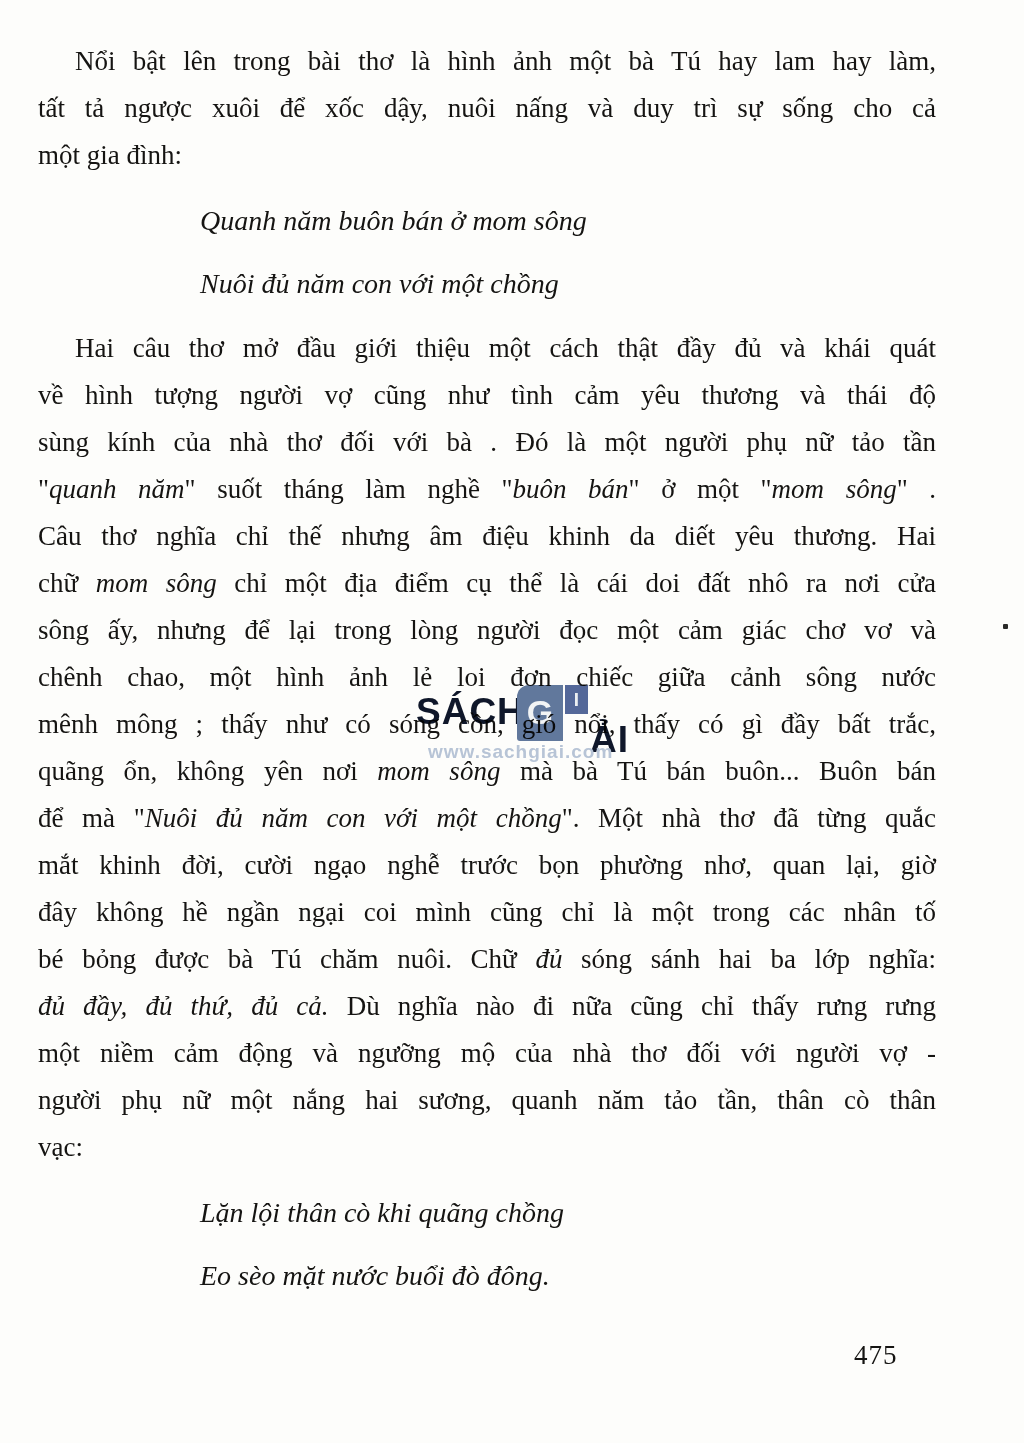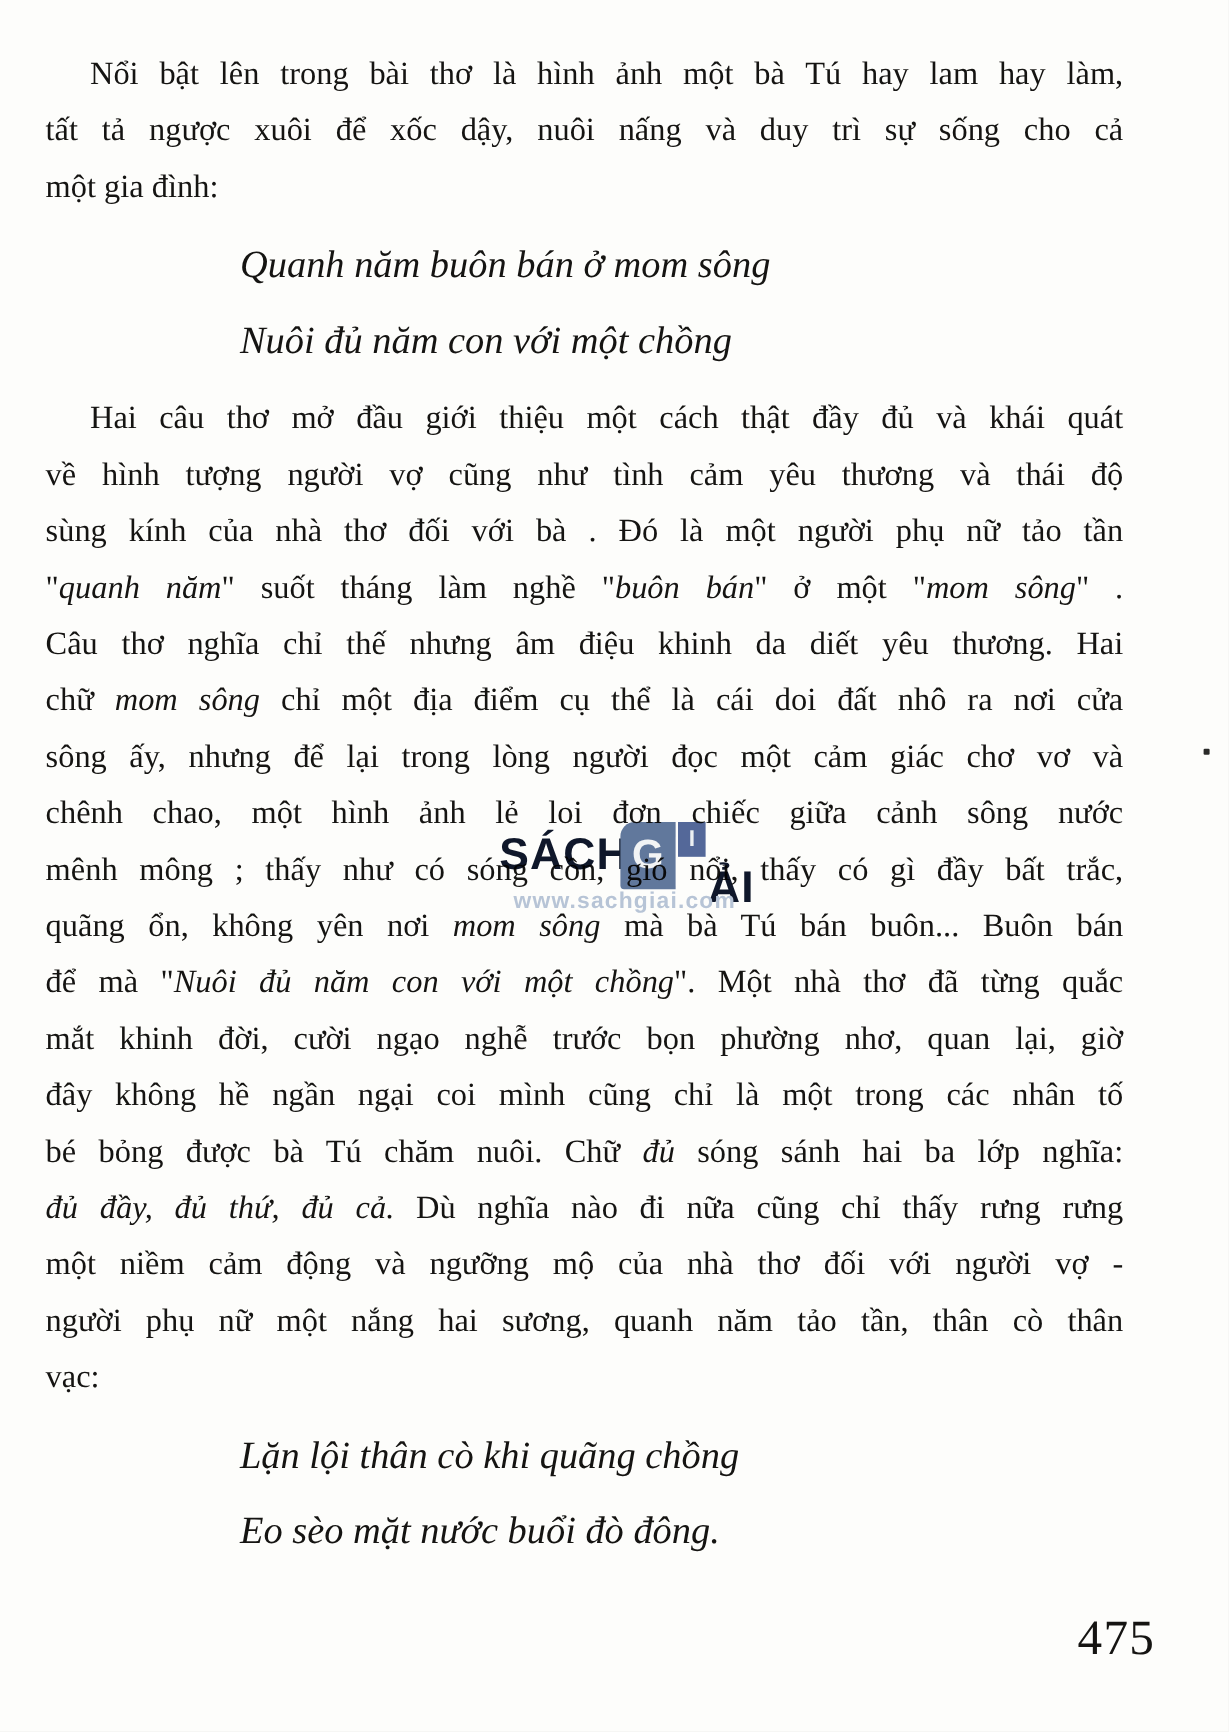--- a/index.html
+++ b/index.html
@@ -26,30 +26,30 @@
     text-align-last:justify;
   }
   .para .line.last{
     text-align-last:left;
   }
   .line.ind{text-indent:37px;}
   .verse{margin:10px 0 10px 162px;}
   .verse .line{
     line-height:63px;
     font-style:italic;
-    font-size:32px;
+    font-size:28px;
     text-align:left;
     text-align-last:left;
   }
   em{font-style:italic;}
   .page-number{
     position:absolute;
-    left:898px;top:1340px;
+    left:854px;top:1340px;
     z-index:2;
-    font-size:41px;
+    font-size:27px;
     letter-spacing:1px;
   }
   
   .wm{
     position:absolute;left:410px;top:675px;width:320px;height:100px;
     z-index:3;
     mix-blend-mode:multiply;
     pointer-events:none;
     font-family:"Liberation Sans", sans-serif;
   }

